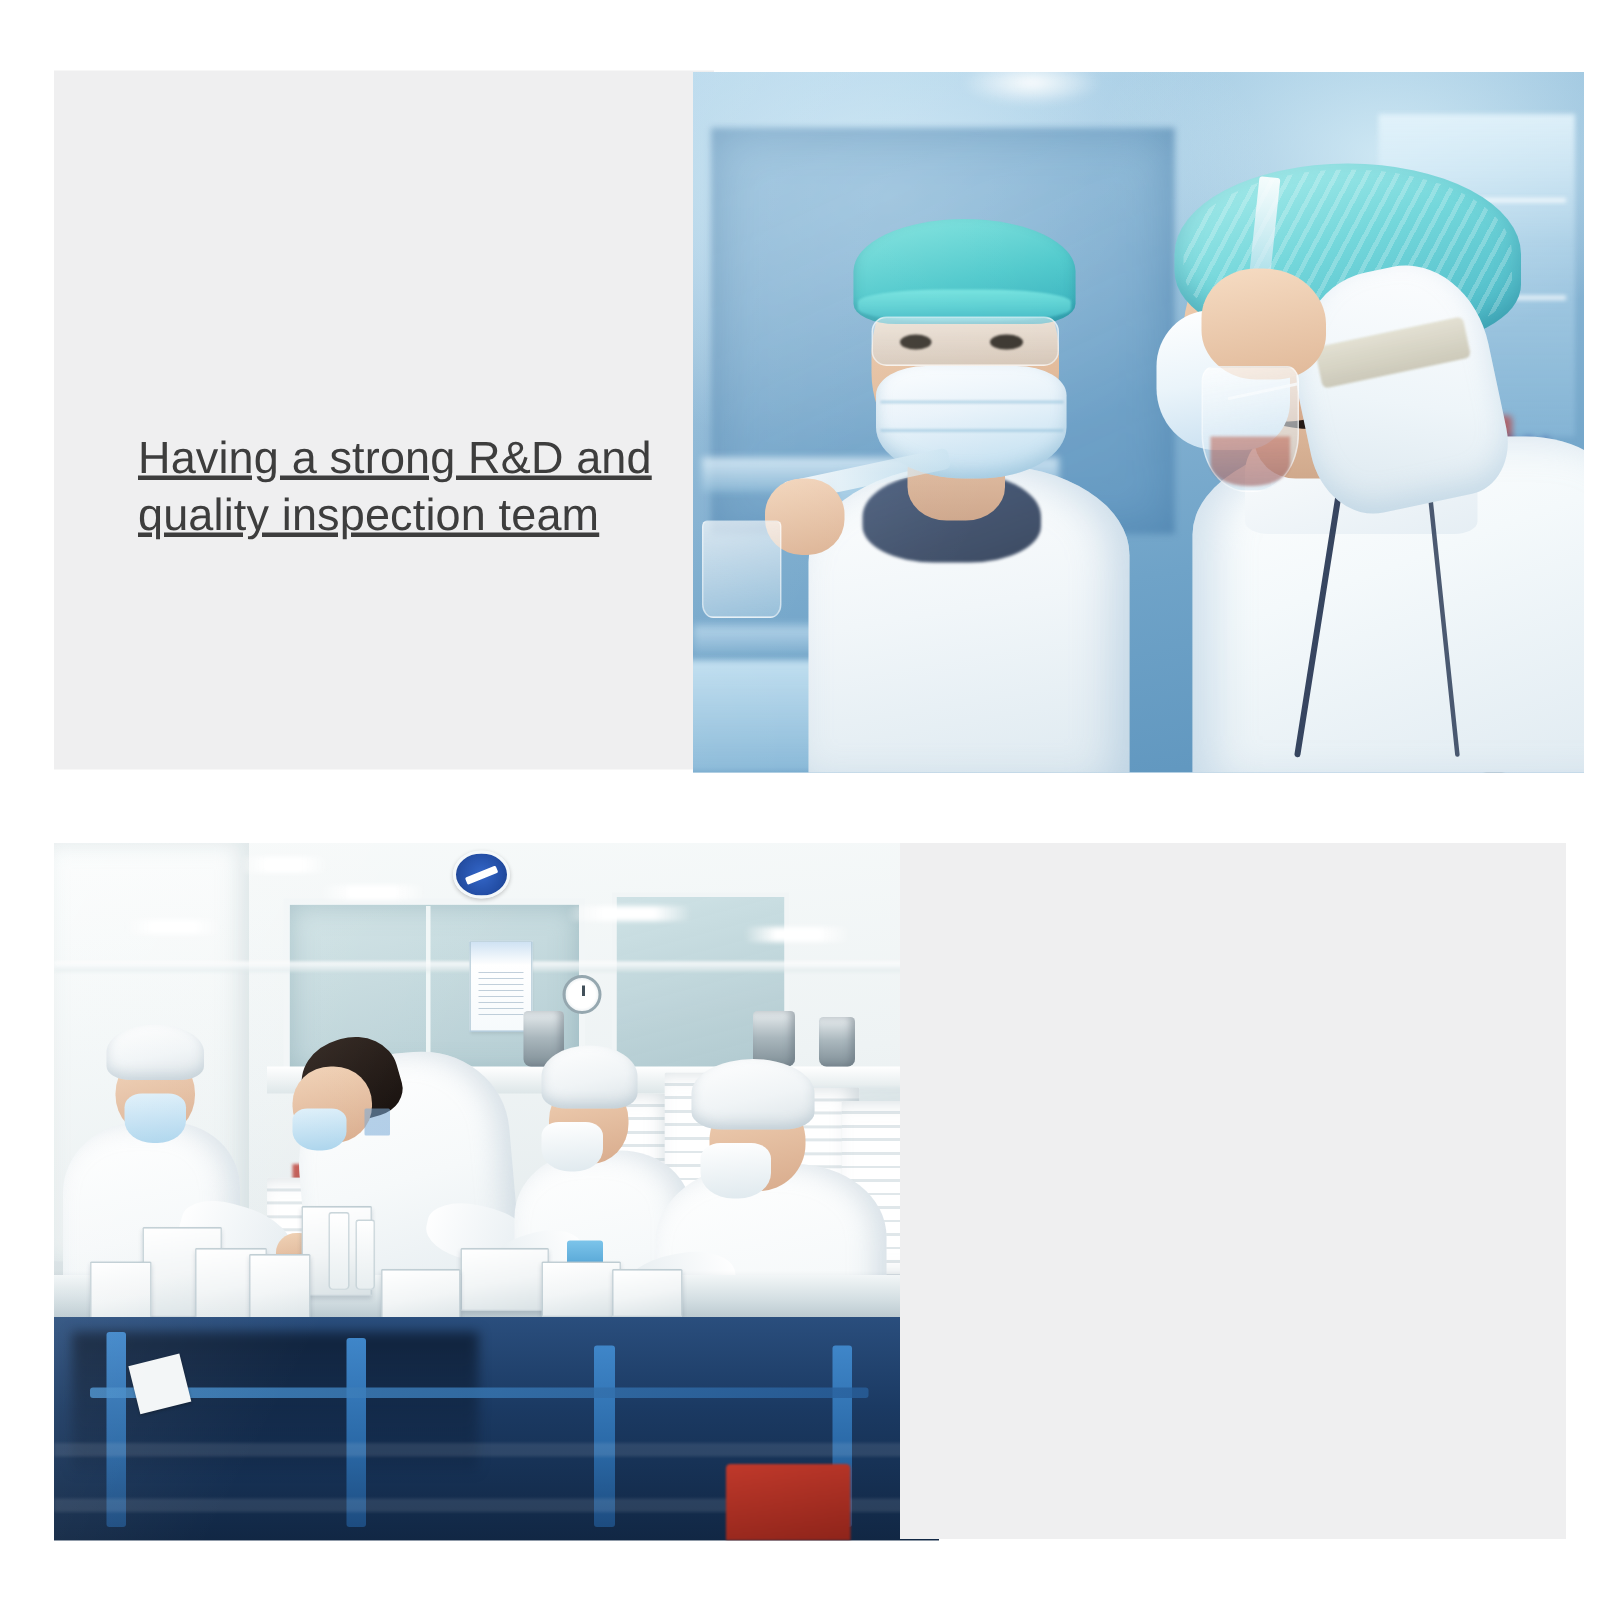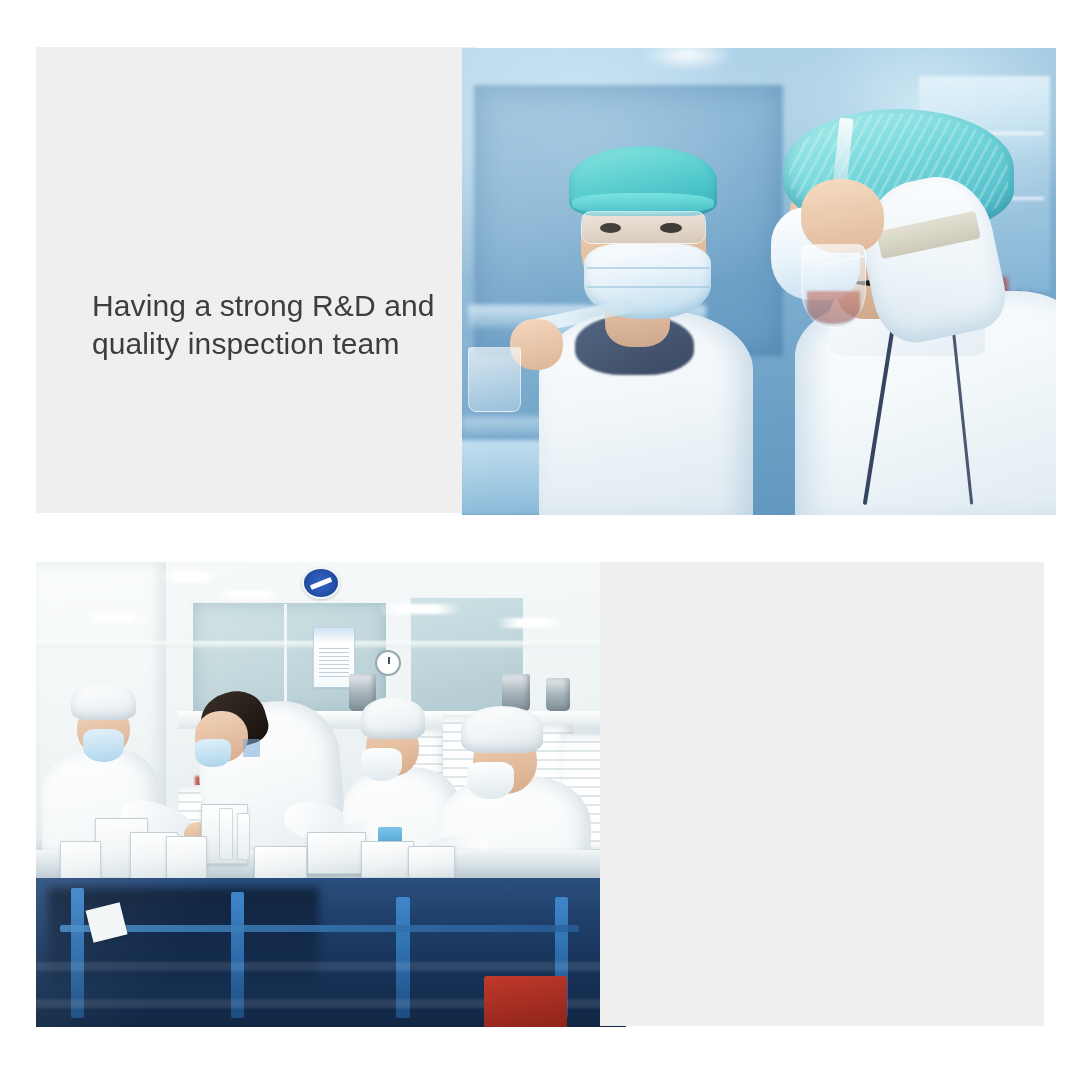--- a/index.html
+++ b/index.html
@@ -37,20 +37,21 @@
   .caption-top {
     position: absolute;
     left: 56px; top: 240px;
     width: 400px;
     color: #3d3d3d;
     font-size: 30px;
     line-height: 1.28;
     font-weight: 400;
     letter-spacing: 0.1px;
     white-space: pre-line;
+    text-decoration: underline;
   }
 
   .photo-lab {
     position: absolute;
     left: 462px; top: 48px;
     width: 594px; height: 467px;
     overflow: hidden;
     background: #9ec3dd;
   }
 

